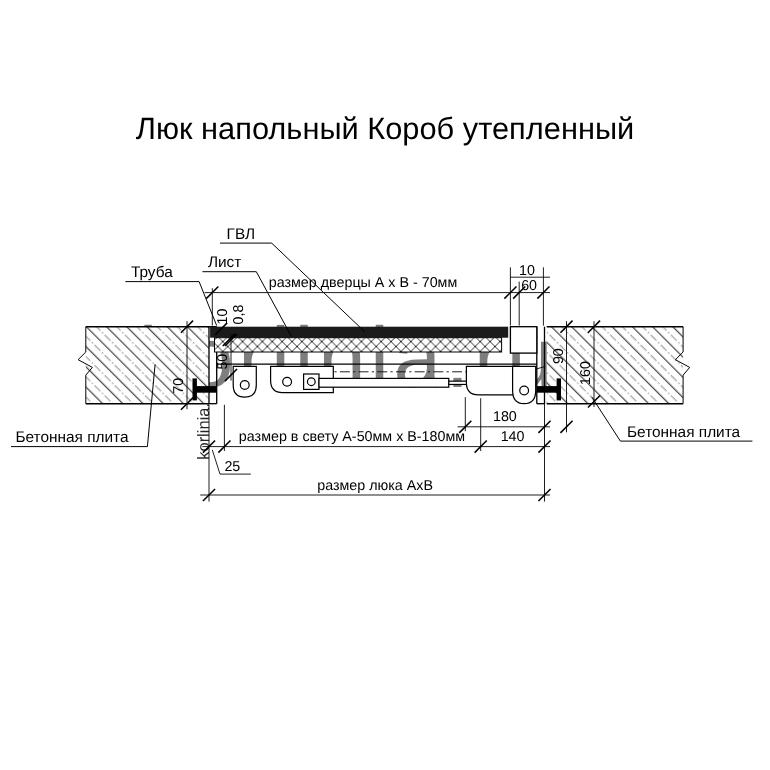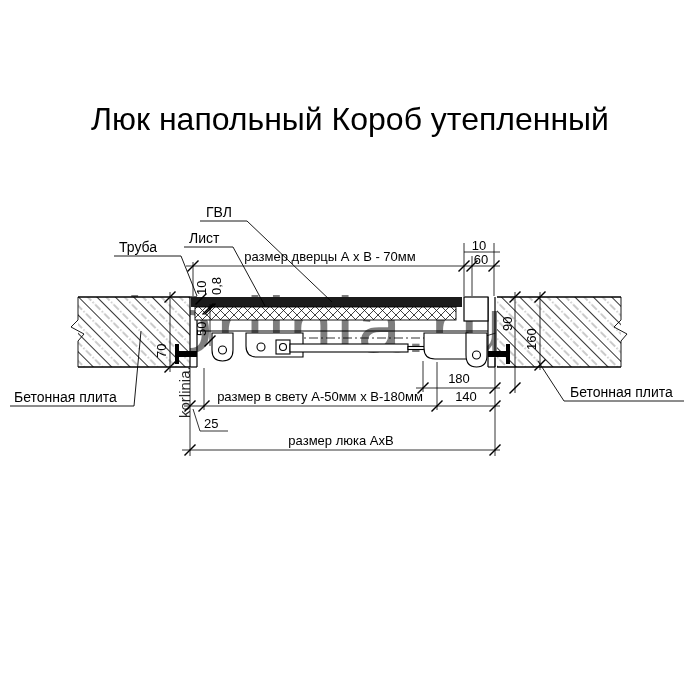--- a/index.html
+++ b/index.html
@@ -2,21 +2,21 @@
 <html><head>
 <meta charset="utf-8">
 <style>
   html,body{margin:0;padding:0;background:#ffffff;}
   .canvas{
     position:relative;width:700px;height:700px;background:#ffffff;overflow:hidden;
     font-family:"Liberation Sans", sans-serif;
   }
   .title{
     position:absolute;top:101px;left:0;width:700px;text-align:center;
-    font-size:32px;color:#000;letter-spacing:0px;
+    font-size:28px;color:#000;letter-spacing:0px;
   }
   svg text{font-family:"Liberation Sans", sans-serif;fill:#000;}
   .dimtxt{font-size:13px;}
   .lbltxt{font-size:14px;}
 </style>
 </head>
 <body>
 
 <div class="canvas">
 

